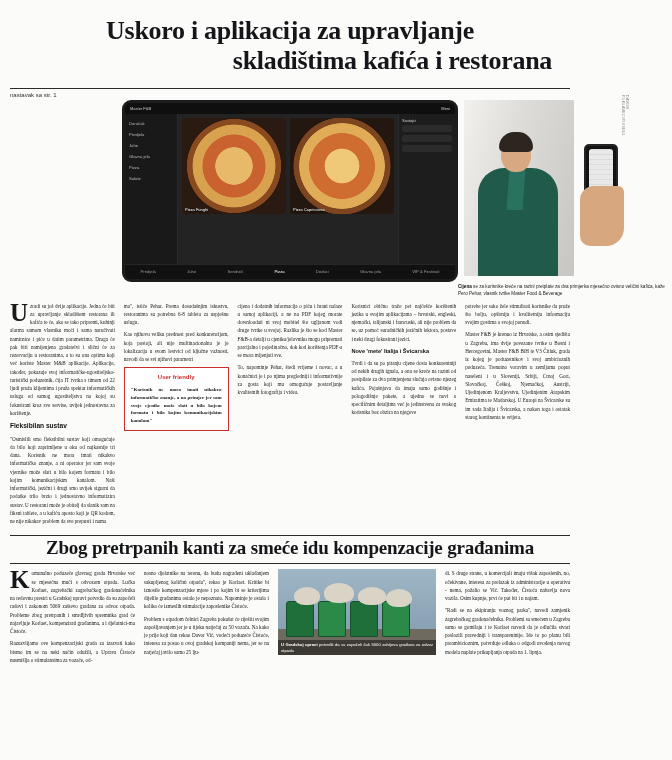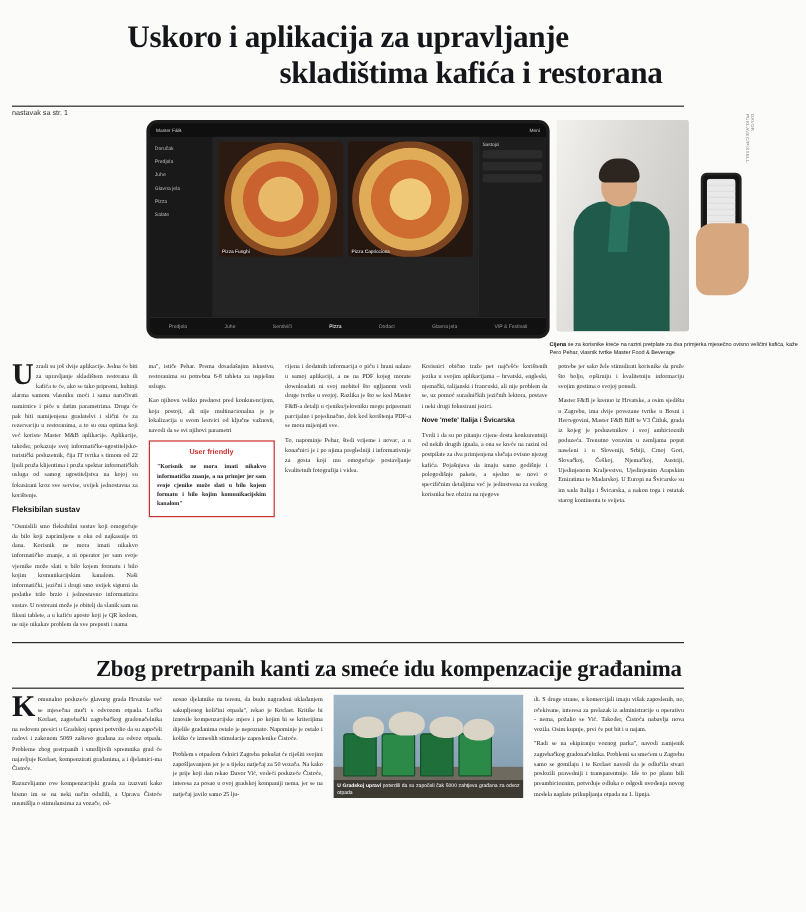--- a/index.html
+++ b/index.html
@@ -221,22 +221,22 @@
     font-family:"Liberation Sans", sans-serif;
     font-weight:700;font-size:6px;text-align:center;margin-bottom:3px;
   }
   .quote .q-body{
     font-weight:700;font-size:5px;line-height:1.55;text-align:justify;
   }
 
   
   .rule2{border-top:1px solid #2a2a2a;margin:6px 10px 0 10px;}
   .head2{
-    text-align:right;font-size:19px;font-weight:700;
-    padding:11px 12px 4px 12px;letter-spacing:-0.2px;
+    text-align:center;font-size:19px;font-weight:700;
+    padding:1px 12px 4px 12px;letter-spacing:-0.2px;
   }
   .rule3{border-top:1px solid #2a2a2a;margin:0 10px 5px 10px;}
   .cols2{display:flex;gap:9px;padding:0 10px;}
   .col2{width:158px;font-size:5.1px;line-height:1.62;text-align:justify;}
   .col2 p{margin:0 0 4px 0;}
   .trash{
     width:158px;height:86px;position:relative;overflow:hidden;margin-bottom:2px;
     background:linear-gradient(#9fb6c6,#7e99ab);
   }
   .trash .ground{position:absolute;left:0;right:0;bottom:0;height:26px;background:#6f6a60;}

